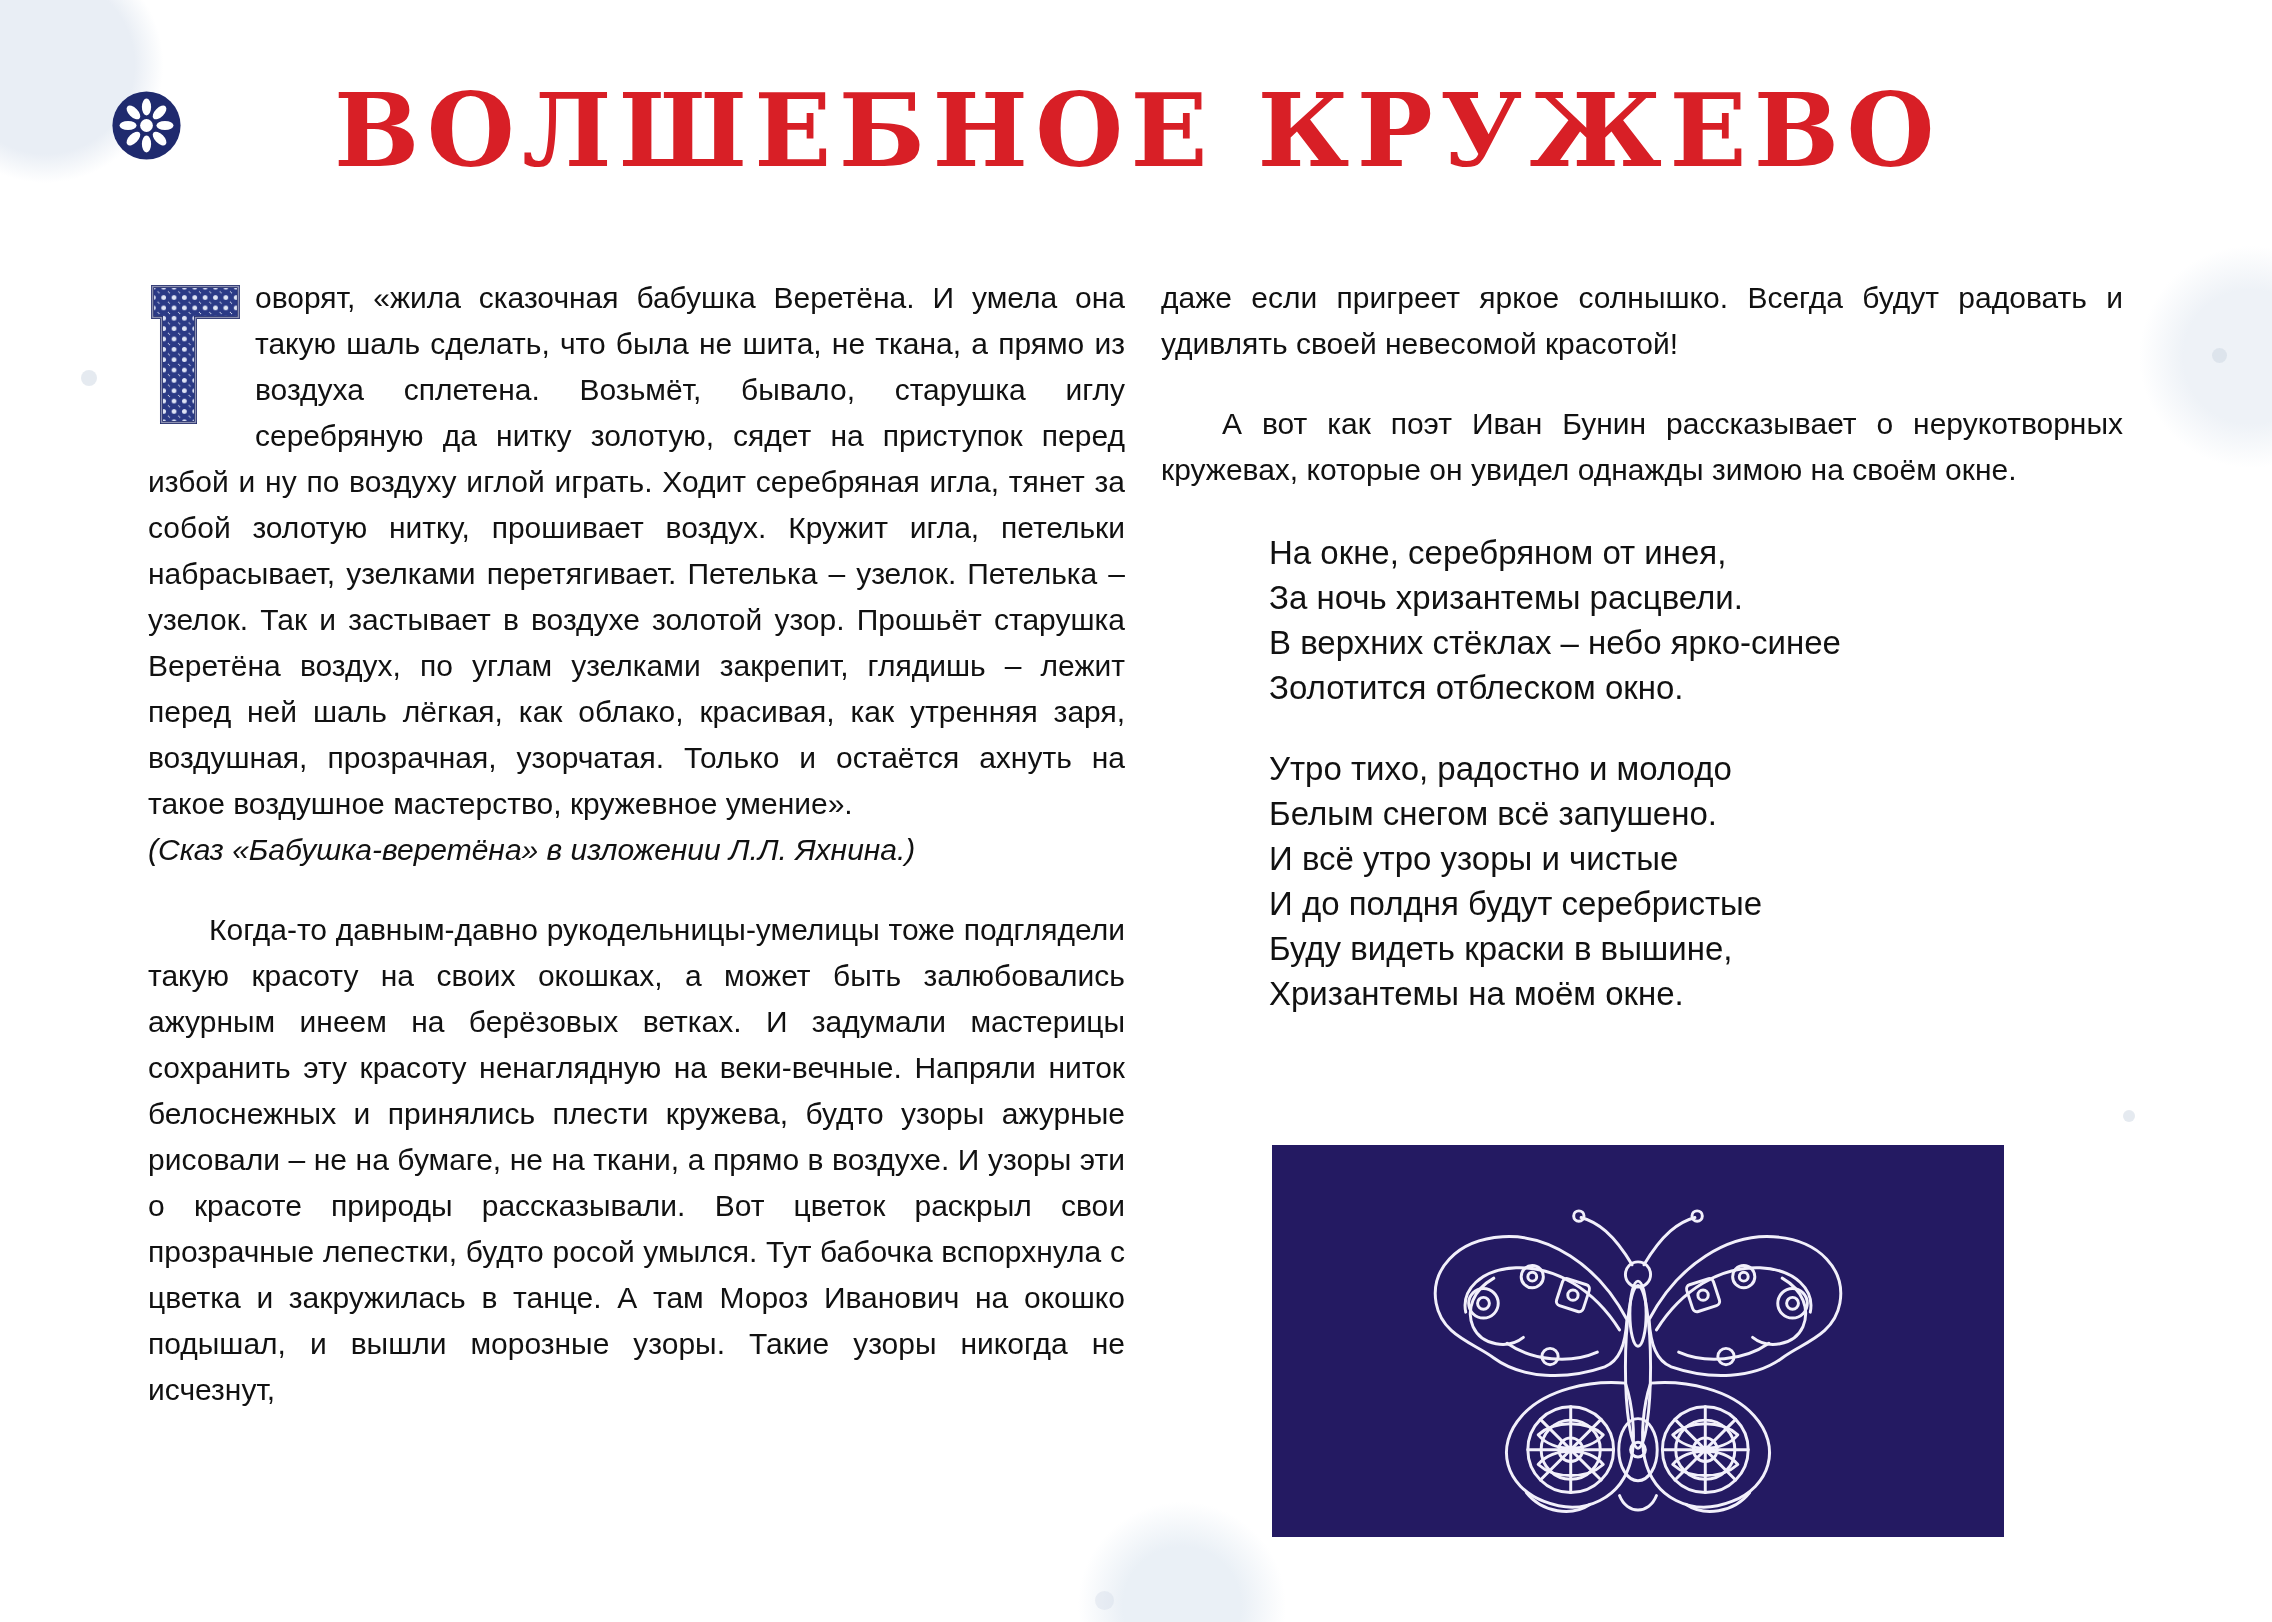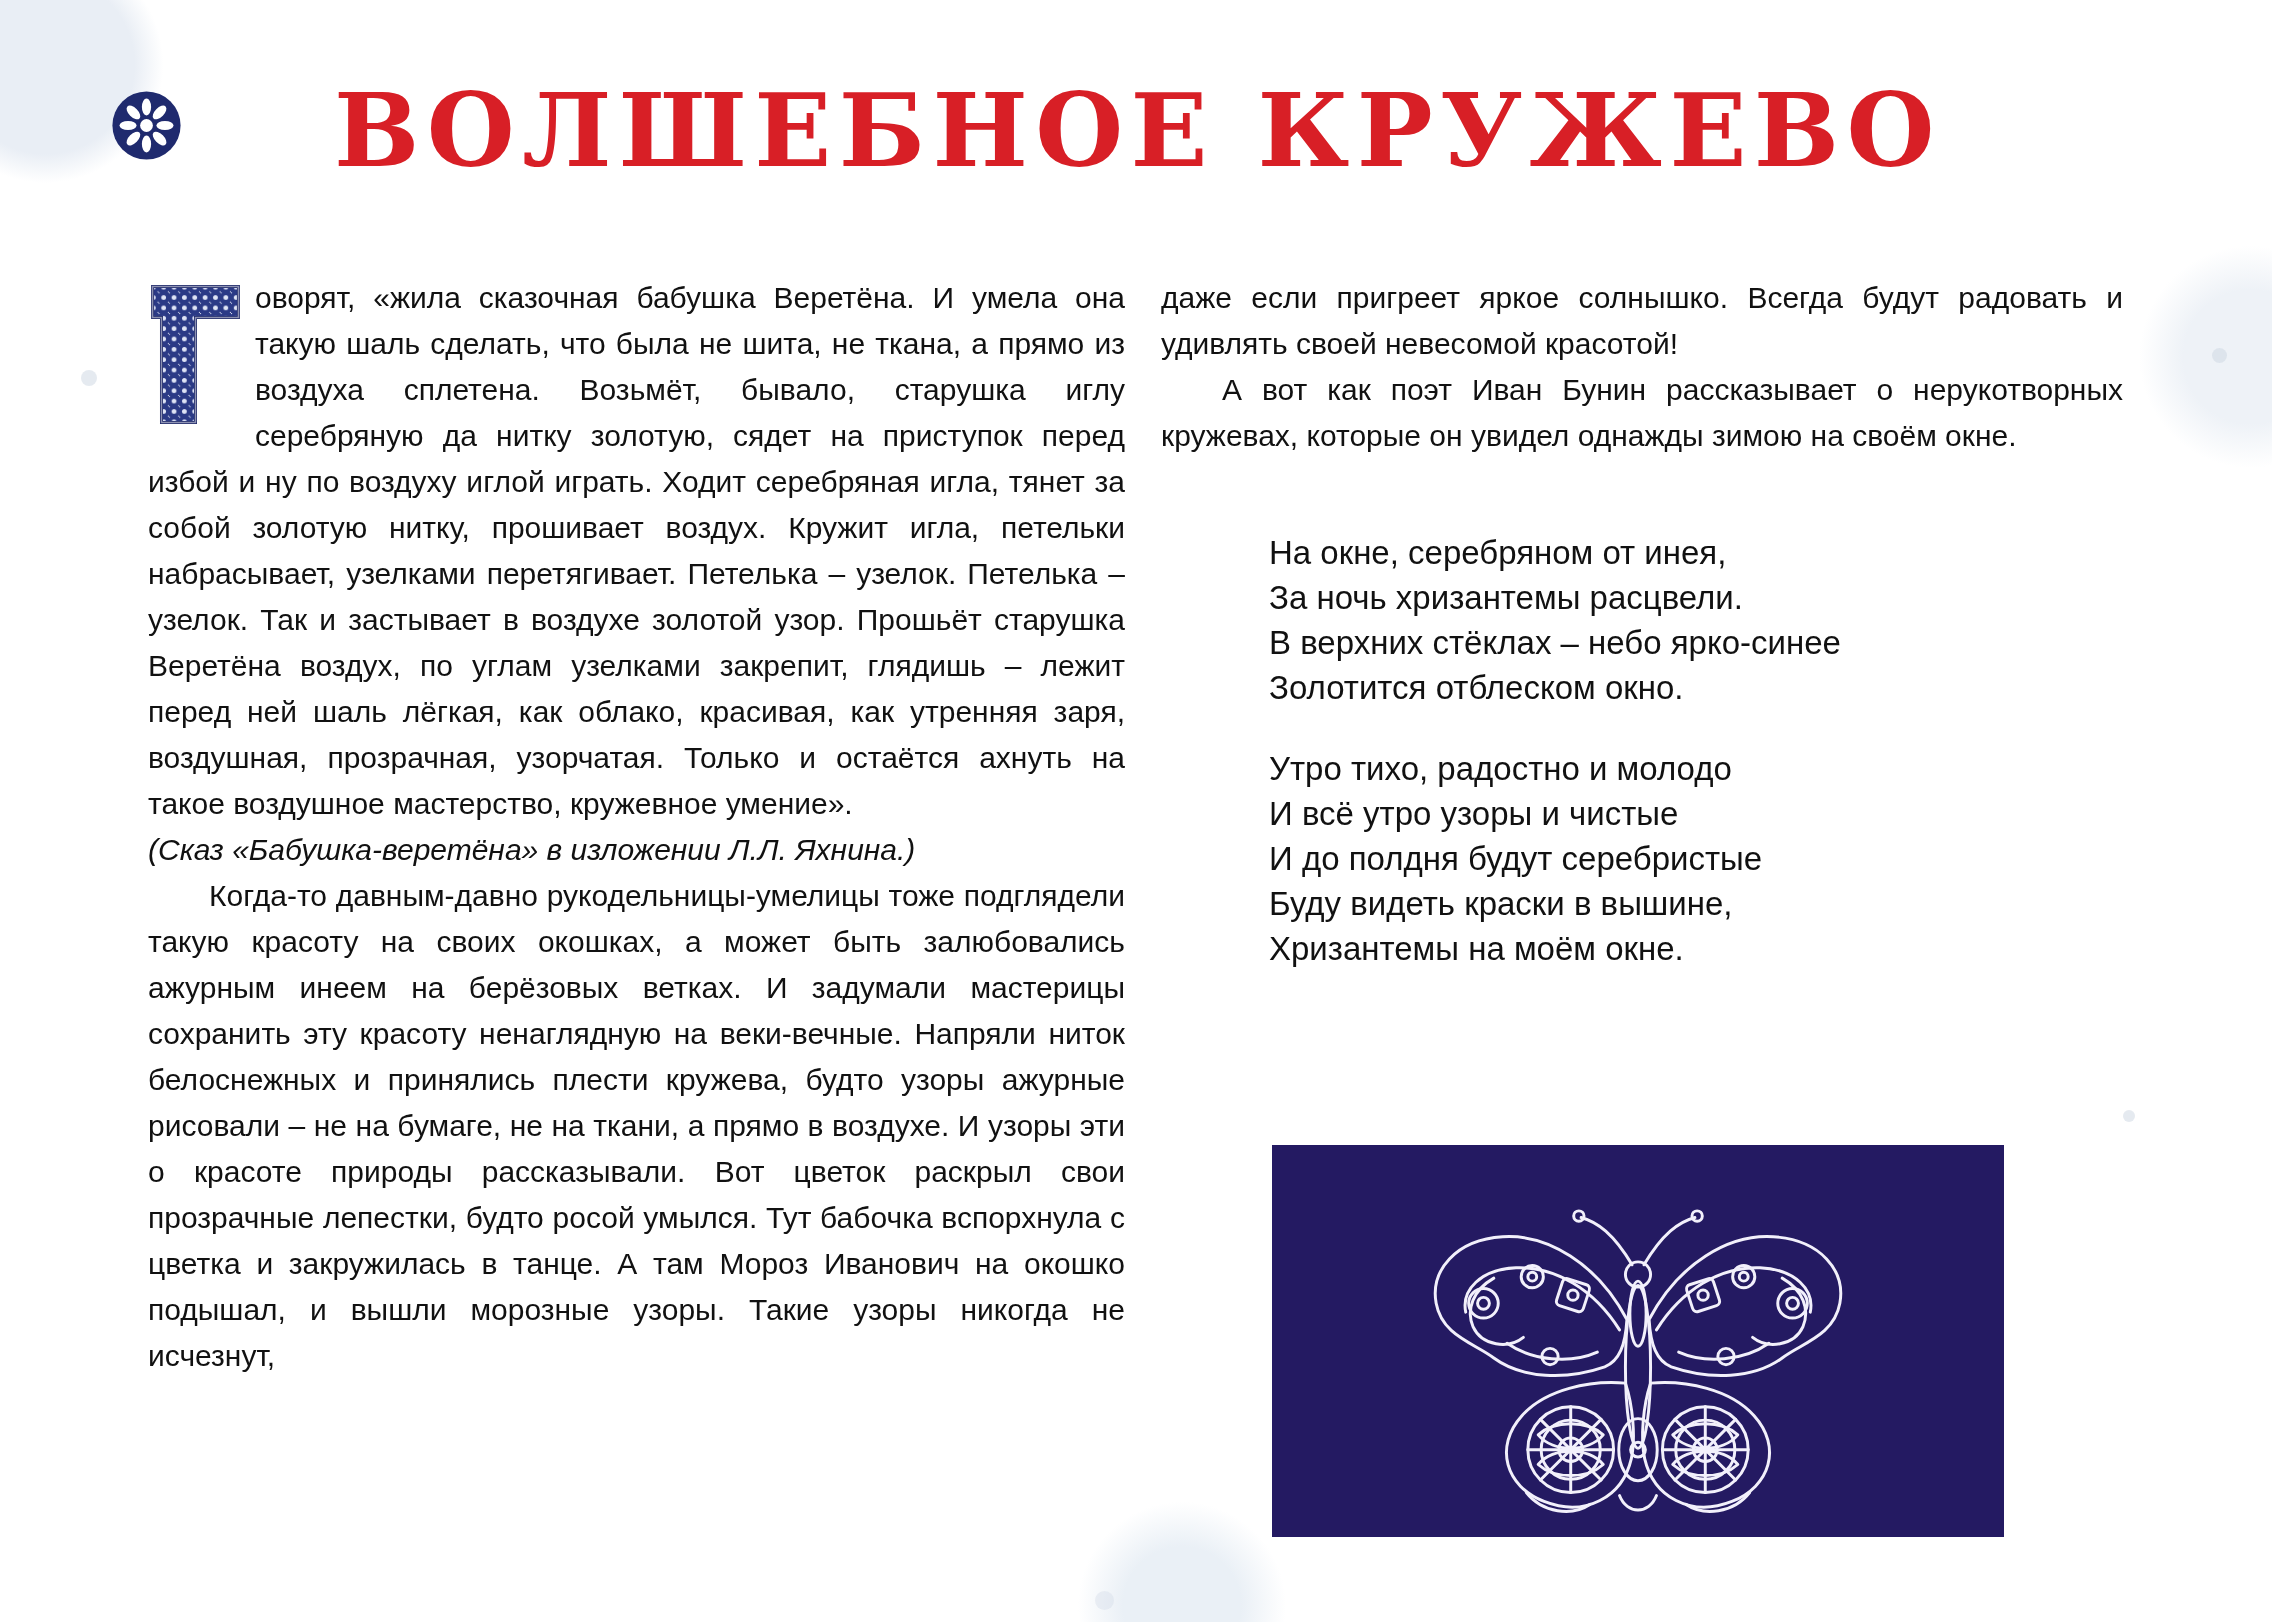--- a/index.html
+++ b/index.html
@@ -72,21 +72,21 @@
     text-align: justify;
     text-justify: inter-word;
     color: #111111;
   }
   .col-left  { left: 148px;  width: 977px; }
   .col-right { left: 1161px; width: 962px; }
 
   .col p {
     margin: 0;
   }
-  .col p.indent { text-indent: 61px; }
+  .col p.indent { text-indent: 61px; margin-top: 34px; }
   .col p.note {
     font-style: italic;
     text-indent: 0;
   }
 
   
   .dropcap {
     float: left;
     position: relative;
     width: 95px;
@@ -180,20 +180,21 @@
 
 <div class="poem">
   <div class="stanza">
     <div class="line">На окне, серебряном от инея,</div>
     <div class="line">За ночь хризантемы расцвели.</div>
     <div class="line">В верхних стёклах – небо ярко-синее</div>
     <div class="line">Золотится отблеском окно.</div>
   </div>
   <div class="stanza">
     <div class="line">Утро тихо, радостно и молодо</div>
+    <div class="line">Белым снегом всё запушено.</div>
     <div class="line">И всё утро узоры и чистые</div>
     <div class="line">И до полдня будут серебристые</div>
     <div class="line">Буду видеть краски в вышине,</div>
     <div class="line">Хризантемы на моём окне.</div>
   </div>
 </div>
 
 <div class="figure">
   <svg viewBox="0 0 990 530" width="732" height="392" aria-hidden="true">
     <rect x="0" y="0" width="990" height="530" fill="#241a62"></rect>

